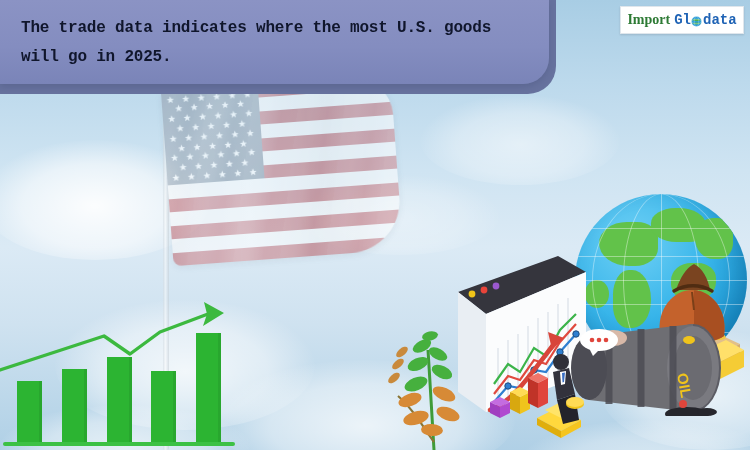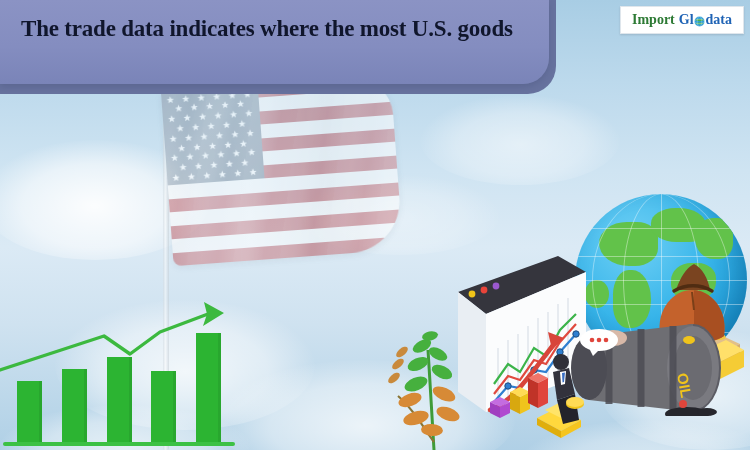--- a/index.html
+++ b/index.html
@@ -44,30 +44,30 @@
   #gbase{position:absolute;left:3px;bottom:4px;width:232px;height:4px;background:#3cc144;border-radius:2px;}
   #gtrend{position:absolute;left:0;top:0;width:238px;height:154px;}
 
   
   #bannerShadow{position:absolute;left:0;top:0;width:556px;height:94px;
       background:#67729e;border-radius:0 0 28px 0;}
   #banner{position:absolute;left:0;top:0;width:549px;height:84px;
       background:linear-gradient(180deg,#8b93c4 0%,#848dc0 55%,#7a84b8 100%);
       border-radius:0 0 26px 0;box-shadow:0 3px 6px rgba(60,70,110,.25);}
   #bannerText{position:absolute;left:21px;top:14px;width:520px;
-      font-family:Liberation Serif, serif;
-      font-size:23px;font-weight:bold;line-height:29px;color:#10162c;
+      font-family:Liberation Mono, monospace;
+      font-size:16px;font-weight:bold;line-height:29px;color:#10162c;
       letter-spacing:-.2px;}
 
   
   #logoBox{position:absolute;left:620px;top:6px;width:122px;height:26px;
       background:#ffffff;border:1px solid #dfe6ec;box-shadow:0 1px 2px rgba(0,0,0,.13);
       display:flex;align-items:center;justify-content:center;gap:0px;}
   .lg1{font-family:"Liberation Serif","DejaVu Serif",serif;font-size:14px;font-weight:bold;color:#2d7a34;}
-  .lg2{font-family:Liberation Serif, serif;font-size:14px;font-weight:bold;color:#1f63b5;}
+  .lg2{font-family:Liberation Mono, monospace;font-size:14px;font-weight:bold;color:#1f63b5;}
   #logoGlobe{width:11px;height:11px;margin:0 .5px;position:relative;top:1px;}
 
   
   #plant{position:absolute;left:372px;top:302px;width:112px;height:148px;}
 
   
   #scene{position:absolute;left:440px;top:190px;width:310px;height:260px;}
   #globe{position:absolute;left:135px;top:4px;width:172px;height:172px;border-radius:50%;
       background:radial-gradient(circle at 34% 28%,#6fd0f5 0%,#38b5ea 45%,#1a93cf 78%,#1379b0 100%);
       overflow:hidden;box-shadow:inset -9px -9px 22px rgba(0,60,95,.24);}
@@ -328,20 +328,21 @@
         <ellipse cx="142" cy="94" rx="10" ry="4" fill="#26262c"></ellipse>
         <circle cx="118" cy="86" r="4" fill="#e0453c"></circle>
       </g>
     </svg>
   </div>
 
   <div id="bannerShadow"></div>
   <div id="banner">
     <div id="bannerText">
       <div>The trade data indicates where the most U.S. goods</div>
+      <div>will go in 2025.</div>
     </div>
   </div>
 
   <div id="logoBox">
     <span class="lg1">Import</span>
     <span style="width:4px;"></span>
     <span class="lg2">Gl</span>
     <svg id="logoGlobe" viewBox="0 0 22 22">
       <circle cx="11" cy="11" r="10" fill="#2f9fd8"></circle>
       <path d="M1.6 8 C8 5 15 5 20.4 8 C15 11 8 11 1.6 8 Z" fill="#4caf50"></path>

